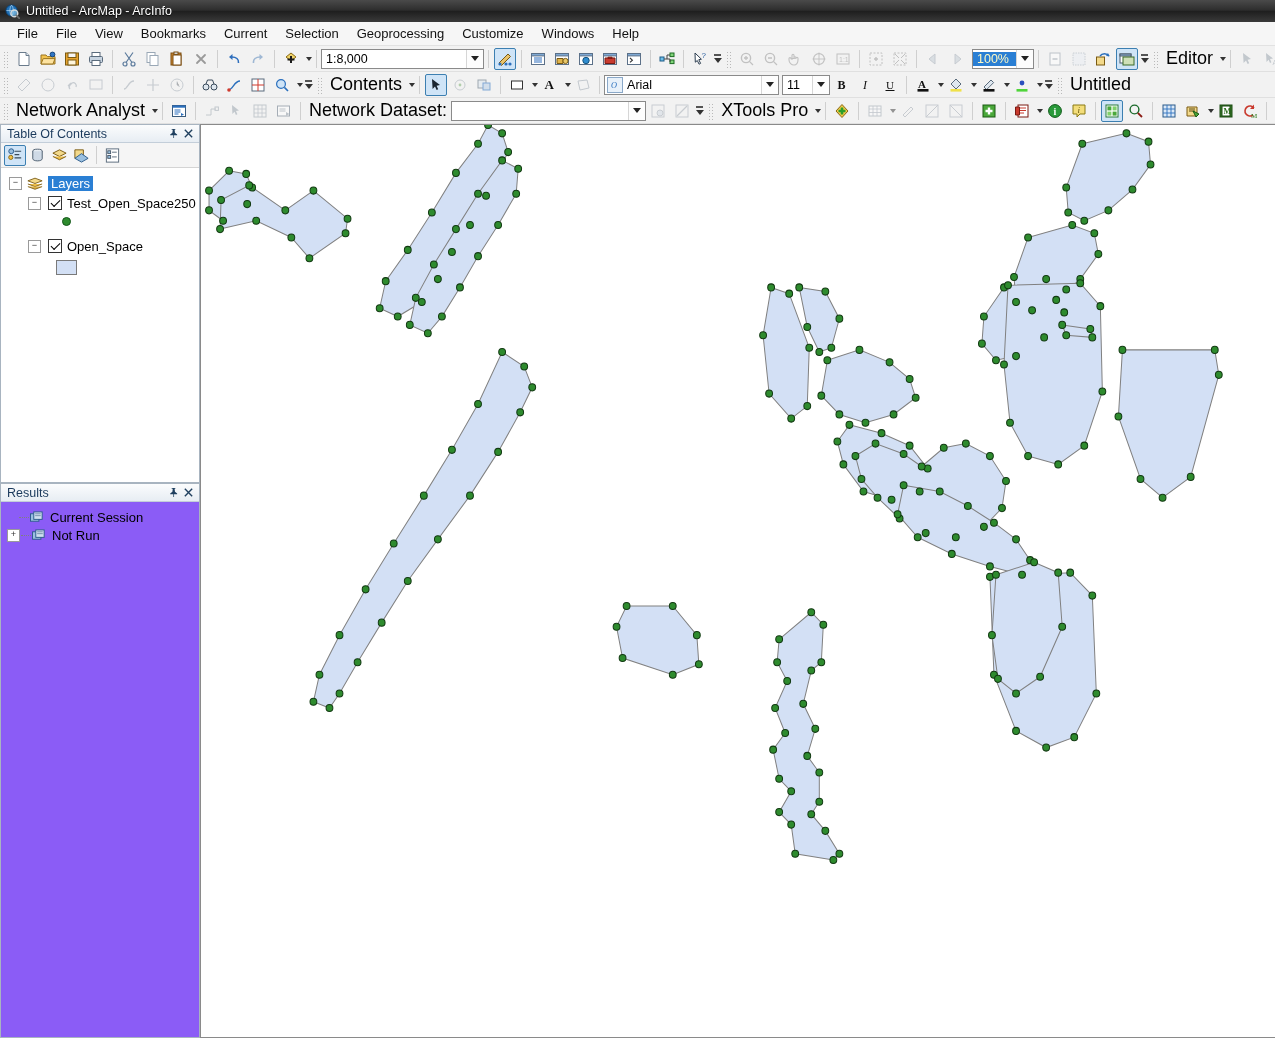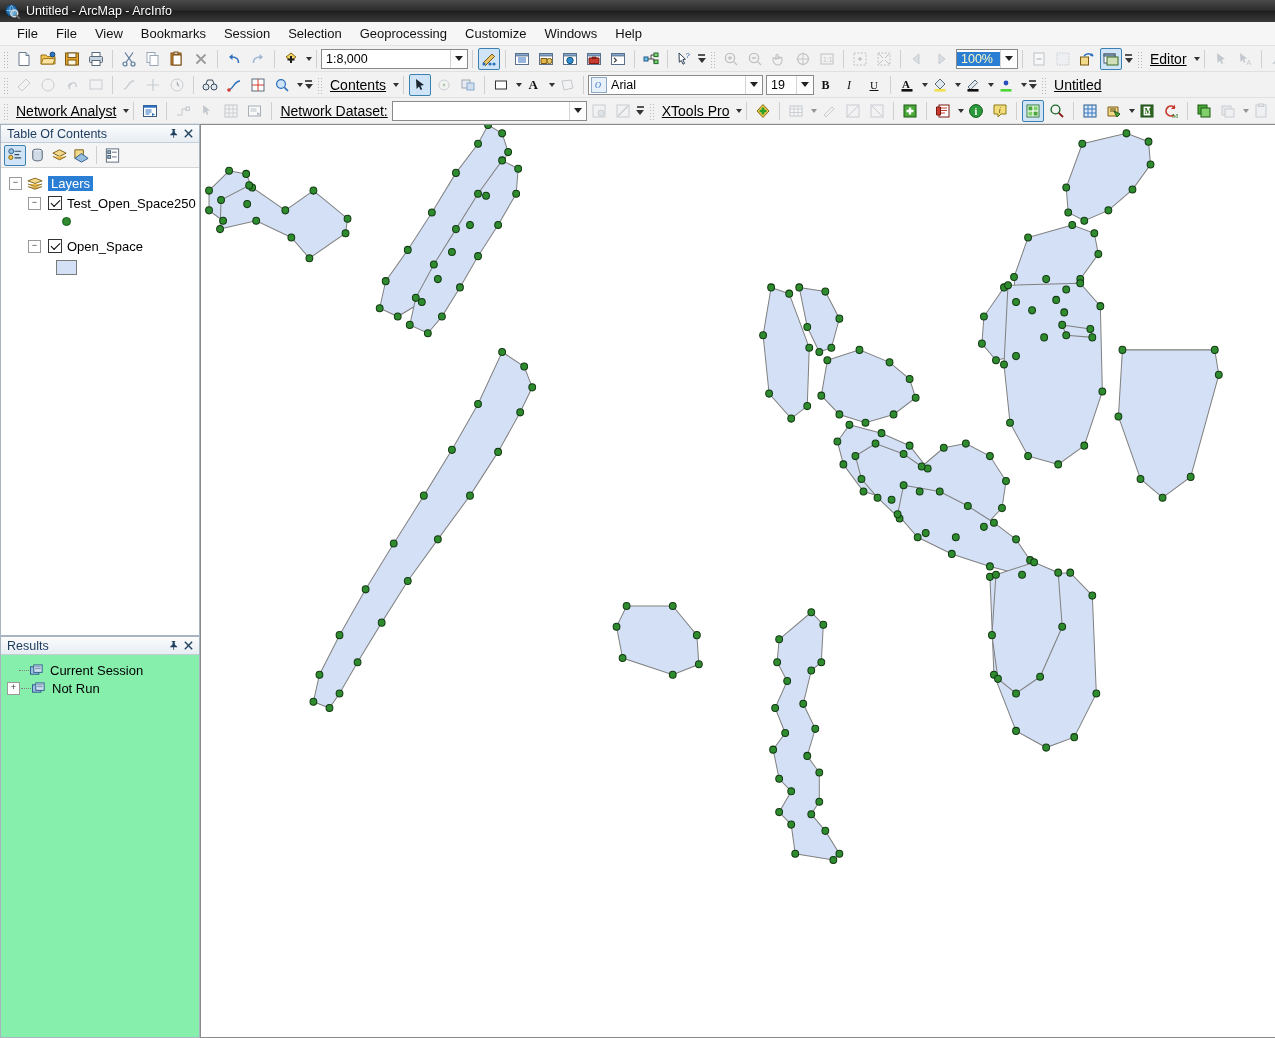--- a/index.html
+++ b/index.html
@@ -31,21 +31,21 @@
   .grip{width:7px;height:18px;margin:0 3px 0 2px;flex:0 0 auto;
     background-image:radial-gradient(circle,#b9b9b9 1px,transparent 1px);
     background-size:3px 3px;background-position:1px 1px;}
   .tbbtn{
     width:22px;height:22px;margin:0 1px;flex:0 0 auto;position:relative;
     display:flex;align-items:center;justify-content:center;border:1px solid transparent;
     border-radius:2px;box-sizing:border-box;
   }
   .tbbtn.on{border:1px solid #3c7fb1;background:#cfe4f7;}
   .sep{width:1px;height:18px;background:#cfcfcf;margin:0 4px;flex:0 0 auto;}
-  .tblabel{font-size:14px;padding:0 4px;white-space:nowrap;flex:0 0 auto;text-decoration:underline;}
+  .tblabel{font-size:18px;padding:0 4px;white-space:nowrap;flex:0 0 auto;}
   .caret{width:0;height:0;border-left:3.5px solid transparent;border-right:3.5px solid transparent;
     border-top:4px solid #333;margin-left:3px;flex:0 0 auto;}
   .ovf{width:11px;height:20px;flex:0 0 auto;display:flex;flex-direction:column;
        align-items:center;justify-content:center;gap:2px;}
   .ovf i{display:block;width:7px;height:1.5px;background:#555;}
   .ovf b{display:block;width:0;height:0;border-left:4px solid transparent;
          border-right:4px solid transparent;border-top:5px solid #333;}
   
   .combo{
     height:20px;border:1px solid #8a8a8a;background:#fff;display:flex;align-items:center;
@@ -81,21 +81,21 @@
        line-height:9px;color:#333;flex:0 0 auto;font-family:"Liberation Mono",monospace;}
   .exp.none{border:none;background:transparent;}
   .cb{width:12px;height:12px;border:1px solid #333;background:#fff;flex:0 0 auto;
       display:flex;align-items:center;justify-content:center;}
   .cb:after{content:"";width:8px;height:4px;border-left:1.6px solid #000;border-bottom:1.6px solid #000;
       transform:rotate(-45deg) translate(1px,-1px);}
   .lbl{padding-left:5px;}
   .lbl.sel{background:#2a7fd4;color:#fff;padding:0 3px;margin-left:5px;}
   .dot-sym{width:7px;height:7px;border-radius:50%;background:#2e8b2e;border:1px solid #14561a;}
   .poly-sym{width:19px;height:13px;background:#d3e0f5;border:1px solid #7a7a7a;}
-  .res-body{flex:1 1 auto;background:#86efac;padding:6px 0 12px 0;overflow:hidden;}
+  .res-body{flex:1 1 auto;background:#8b5cf6;padding:6px 0 12px 0;overflow:hidden;}
   .treeline{width:12px;height:18px;flex:0 0 auto;display:flex;align-items:center;justify-content:center;}
   .treeline:before{content:"";width:10px;border-top:1px dotted #808080;}
   
   .mapwrap{flex:1 1 auto;display:flex;flex-direction:column;min-width:0;}
   .mapview{flex:1 1 auto;background:#fff;border:1px solid #8a8a8a;border-right:none;
     position:relative;overflow:hidden;box-sizing:border-box;}
   .mapview svg{display:block;width:100%;height:100%;}
 </style>
 </head>
 <body>
@@ -111,21 +111,21 @@
     </svg>
   </span>
   <span class="ttl">Untitled - ArcMap - ArcInfo</span>
 </div>
 
 <div class="menubar">
   <div class="mi">File</div>
   <div class="mi">File</div>
   <div class="mi">View</div>
   <div class="mi">Bookmarks</div>
-  <div class="mi">Session</div>
+  <div class="mi">Current</div>
   <div class="mi">Selection</div>
   <div class="mi">Geoprocessing</div>
   <div class="mi">Customize</div>
   <div class="mi">Windows</div>
   <div class="mi">Help</div>
 </div>
 
 <div class="tbrow">
   <span class="grip"></span>
 
@@ -201,21 +201,21 @@
 
   <div class="tbbtn">
     <svg width="16" height="16" viewBox="0 0 16 16">
         <path d="M8 2l5 4-5 4-5-4z" fill="#f0d36a" stroke="#8a6b14"></path>
         <path d="M8 5v7M4.5 8.5h7" stroke="#1c1c1c" stroke-width="2"></path>
       </svg>
   </div>
   <span class="caret"></span>
   <span class="sep"></span>
 
-  <div class="combo" style="width:147px;gap:16px;">
+  <div class="combo" style="width:163px;gap:16px;">
     <span class="val">1:8,000</span>
     <span class="dd"></span>
   </div>
   <span class="sep"></span>
 
   <div class="tbbtn on">
     <svg width="16" height="16" viewBox="0 0 16 16">
         <path d="M2 12l9-9 2.5 2.5-9 9z" fill="#e9c36a" stroke="#7a5a12"></path>
         <circle cx="3" cy="13" r="1.6" fill="#2b6fbd"></circle>
         <circle cx="9" cy="13" r="1.6" fill="#2b6fbd"></circle>
@@ -514,21 +514,21 @@
   <div class="combo" style="width:175px;">
     <span style="width:14px;height:14px;margin-left:2px;flex:0 0 auto;display:flex;align-items:center;justify-content:center;background:#e8f1fa;border:1px solid #8aa8c8;">
       <svg width="11" height="11" viewBox="0 0 12 12">
           <text x="1" y="9.5" font-size="9" fill="#2a6fbd" font-style="italic" font-family="Liberation Serif">O</text>
         </svg>
     </span>
     <span class="val">Arial</span>
     <span class="dd"></span>
   </div>
   <div class="combo" style="width:48px;margin-left:3px;">
-    <span class="val">19</span>
+    <span class="val">11</span>
     <span class="dd"></span>
   </div>
 
   <div class="tbbtn">
       <svg width="16" height="16" viewBox="0 0 16 16">
         <text x="3.5" y="12" font-size="12" font-weight="bold" fill="#111" font-family="Liberation Serif">B</text>
       </svg>
     </div>
   <div class="tbbtn">
       <svg width="16" height="16" viewBox="0 0 16 16">
@@ -775,21 +775,21 @@
         <text x="3.2" y="15" font-size="6" fill="#8a96a2" font-family="Liberation Sans">SQL</text>
       </svg>
   </div>
 
 </div>
 
 <div class="body">
 
   <div class="leftcol">
 
-    <div class="panel" style="height:512px;">
+    <div class="panel" style="height:359px;">
       <div class="panel-head">
         <span class="ttl">Table Of Contents</span>
         <span class="pinbtn">
           <svg width="11" height="11" viewBox="0 0 12 12">
               <path d="M4 1h4v1h-.8l.4 3.2L10 7v1H6.6V11h-.8V8H2.4V7l2.4-1.8L5.2 2H4z" fill="#20405f"></path>
             </svg>
         </span>
         <span class="closebtn">
           <svg width="11" height="11" viewBox="0 0 12 12">
               <path d="M2 2l8 8M10 2l-8 8" stroke="#20405f" stroke-width="1.5"></path>

